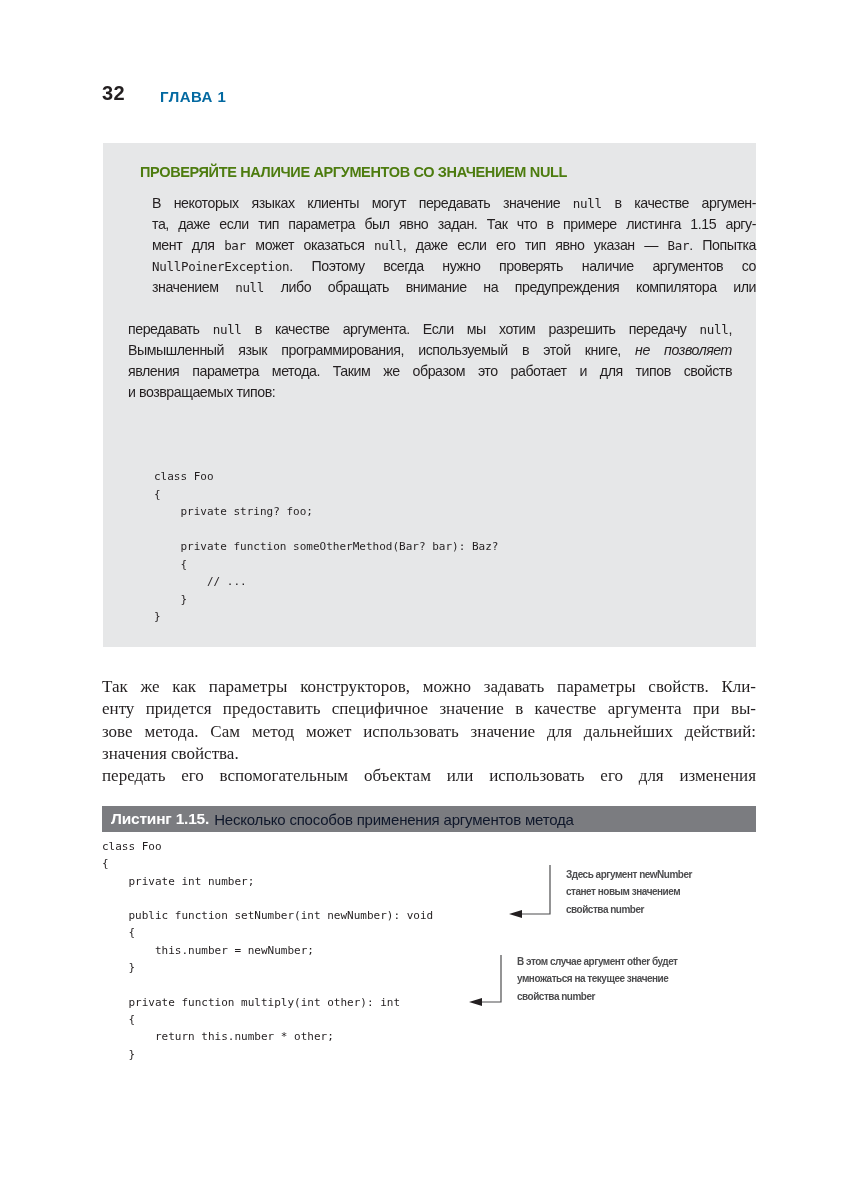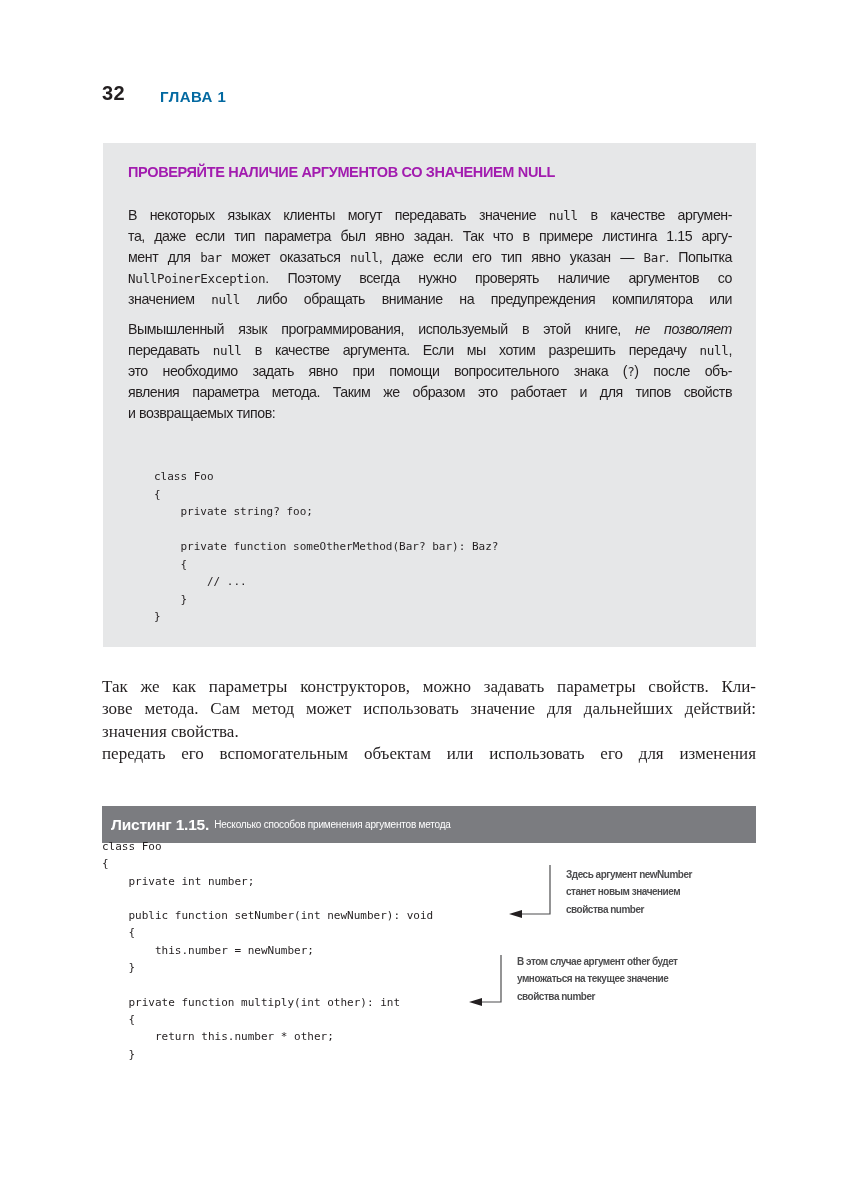--- a/index.html
+++ b/index.html
@@ -3,40 +3,40 @@
   <meta charset="utf-8">
   <style>
     html, body { margin: 0; padding: 0; background: #ffffff; }
     body { width: 849px; height: 1200px; position: relative; overflow: hidden; color: #231f20; }
 
     .running-head { position: absolute; left: 102px; top: 79px; height: 26px; display: flex; align-items: flex-end; }
     .page-num { font-family: "Liberation Sans", sans-serif; font-weight: bold; font-size: 20px; color: #231f20; width: 58px; letter-spacing: 0.5px; }
     .chapter { font-family: "Liberation Sans", sans-serif; font-weight: bold; font-size: 15px; color: #0369a1; letter-spacing: 0.5px; }
 
     .sidebar-box { position: absolute; left: 103px; top: 143px; width: 653px; height: 504px; background: #e6e7e8; }
-    .box-title { position: absolute; left: 25px; top: 21px; font-family: "Liberation Sans", sans-serif; font-weight: bold; font-size: 14.5px; letter-spacing: -0.35px; color: #a21caf; }
+    .box-title { position: absolute; left: 37px; top: 21px; font-family: "Liberation Sans", sans-serif; font-weight: bold; font-size: 14.5px; letter-spacing: -0.35px; color: #4d7c0f; }
     .box-para { position: absolute; left: 25px; width: 604px; font-family: "Liberation Sans", sans-serif; font-size: 14.2px; line-height: 21px; letter-spacing: -0.45px; color: #231f20; text-align: justify; }
     .box-para .line { display: block; white-space: nowrap; text-align-last: justify; text-align: justify; }
     .box-para .line.last { text-align-last: left; }
     .box-para code { font-family: "DejaVu Sans Mono", monospace; font-size: 12.5px; letter-spacing: -0.3px; }
     .box-para em { font-style: italic; }
-    .p1 { top: 62px; }
+    .p1 { top: 50px; margin-left: 24px; }
     .p2 { top: 176px; }
 
     .code { font-family: "DejaVu Sans Mono", "Liberation Mono", monospace; font-size: 11px; color: #231f20; white-space: pre; }
     .box-code { position: absolute; left: 51px; top: 325px; line-height: 17.5px; }
     .code-line { display: block; height: 17.5px; }
 
     .body-text { position: absolute; left: 102px; top: 676px; width: 654px; font-family: "Liberation Serif", serif; font-size: 17px; line-height: 22.3px; color: #231f20; }
     .body-text .line { display: block; white-space: nowrap; text-align: justify; text-align-last: justify; }
     .body-text .line.last { text-align-last: left; }
 
-    .listing-header { position: absolute; left: 102px; top: 806px; width: 654px; height: 37px; background: #7b7c80; display: flex; align-items: center; }
+    .listing-header { position: absolute; left: 102px; top: 806px; width: 654px; height: 26px; background: #7b7c80; display: flex; align-items: center; }
     .listing-label { font-family: "Liberation Sans", sans-serif; font-weight: bold; font-size: 15.5px; color: #ffffff; margin-left: 9px; letter-spacing: -0.2px; }
-    .listing-title { font-family: "Liberation Sans", sans-serif; font-size: 10px; color: #ffffff; margin-left: 5px; letter-spacing: -0.2px; }
+    .listing-title { font-family: "Liberation Sans", sans-serif; font-size: 15px; color: #0f172a; margin-left: 5px; letter-spacing: -0.2px; }
 
     .listing-code { position: absolute; left: 102px; top: 838px; line-height: 17.3px; }
     .listing-code .code-line { height: 17.3px; }
 
     .annotation { position: absolute; font-family: "Liberation Sans", sans-serif; font-weight: bold; font-size: 11.6px; line-height: 17.3px; color: #4d4d4f; letter-spacing: -0.55px; transform: scaleX(0.86); transform-origin: left top; }
     .ann1 { left: 566px; top: 865px; }
     .ann2 { left: 517px; top: 952px; }
 
     .arrow { position: absolute; }
   </style>
@@ -51,31 +51,31 @@
 <div class="sidebar-box">
   <div class="box-title">ПРОВЕРЯЙТЕ НАЛИЧИЕ АРГУМЕНТОВ СО ЗНАЧЕНИЕМ NULL</div>
   <div class="box-para p1">
       <span class="line">В некоторых языках клиенты могут передавать значение <code>null</code> в качестве аргумен-</span>
       <span class="line">та, даже если тип параметра был явно задан. Так что в примере листинга 1.15 аргу-</span>
       <span class="line">мент для <code>bar</code> может оказаться <code>null</code>, даже если его тип явно указан — <code>Bar</code>. Попытка</span>
       <span class="line"><code>NullPoinerException</code>. Поэтому всегда нужно проверять наличие аргументов со</span>
       <span class="line">значением <code>null</code> либо обращать внимание на предупреждения компилятора или</span>
     </div>
   <div class="box-para p2">
+      <span class="line">передавать <code>null</code> в качестве аргумента. Если мы хотим разрешить передачу <code>null</code>,</span>
       <span class="line">Вымышленный язык программирования, используемый в этой книге, <em>не позволяет</em></span>
-      <span class="line">передавать <code>null</code> в качестве аргумента. Если мы хотим разрешить передачу <code>null</code>,</span>
-      <span class="line">это необходимо задать явно при помощи вопросительного знака (<code>?</code>) после объ-</span>
       <span class="line">явления параметра метода. Таким же образом это работает и для типов свойств</span>
       <span class="line last">и возвращаемых типов:</span>
     </div>
   <div class="code box-code"><span class="code-line">class Foo</span><span class="code-line">{</span><span class="code-line">    private string? foo;</span><span class="code-line"> </span><span class="code-line">    private function someOtherMethod(Bar? bar): Baz?</span><span class="code-line">    {</span><span class="code-line">        // ...</span><span class="code-line">    }</span><span class="code-line">}</span></div>
 </div>
 
 <div class="body-text">
     <span class="line">Так же как параметры конструкторов, можно задавать параметры свойств. Кли-</span>
+    <span class="line">енту придется предоставить специфичное значение в качестве аргумента при вы-</span>
     <span class="line">зове метода. Сам метод может использовать значение для дальнейших действий:</span>
     <span class="line last">значения свойства.</span>
     <span class="line">передать его вспомогательным объектам или использовать его для изменения</span>
   </div>
 
 <div class="listing-header">
   <span class="listing-label">Листинг 1.15.</span>
   <span class="listing-title">Несколько способов применения аргументов метода</span>
 </div>
 

